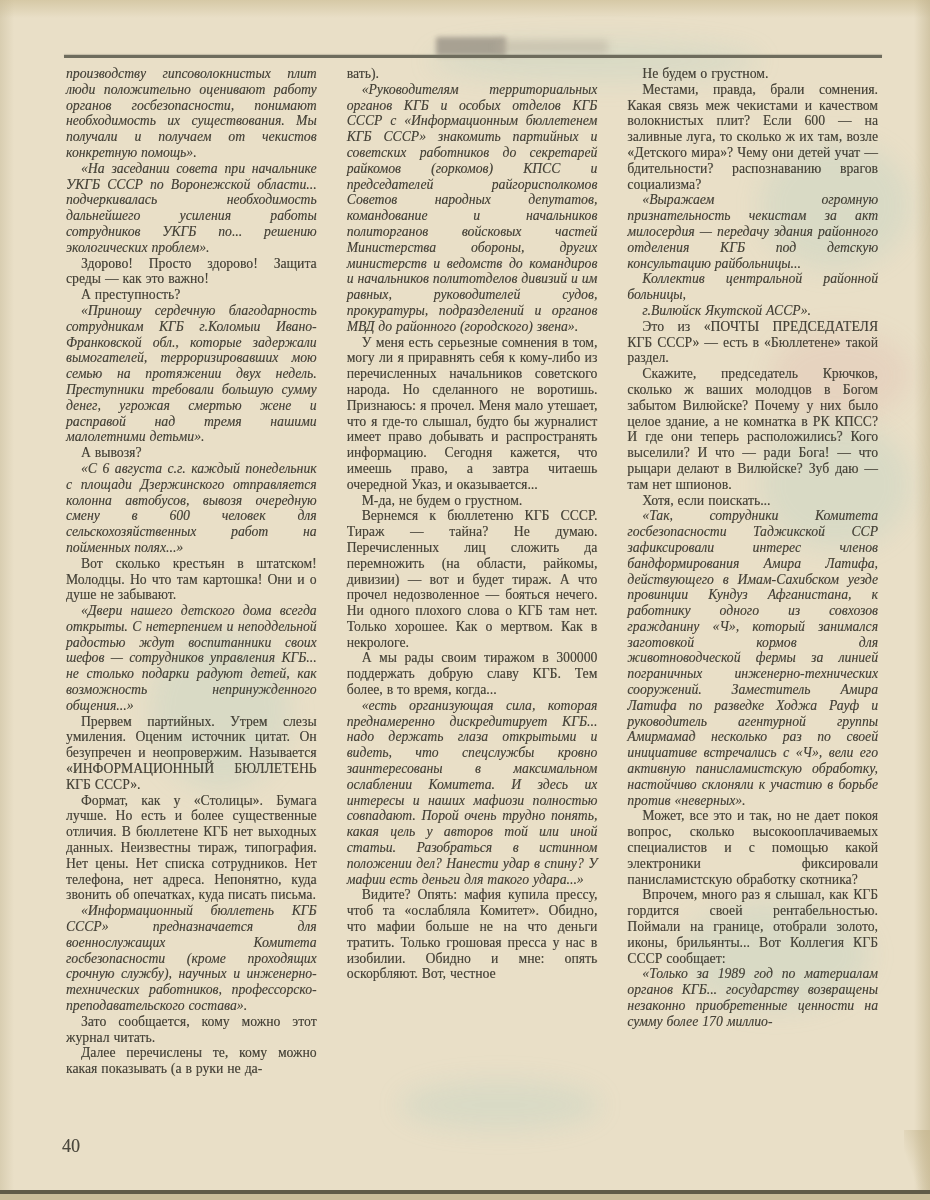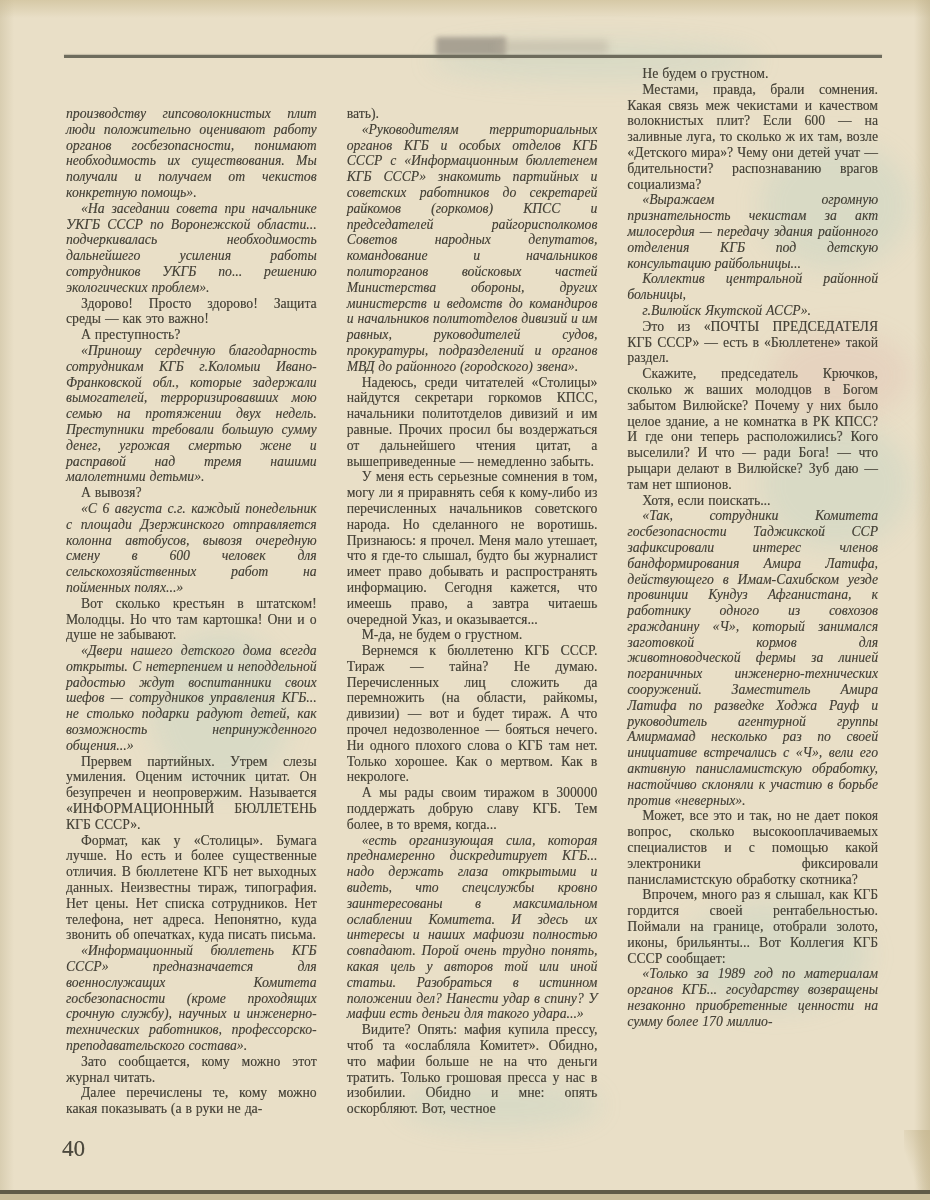--- a/index.html
+++ b/index.html
@@ -66,24 +66,24 @@
     font-size: 13.6px;
     line-height: 15.8px;
     text-align: justify;
     color: #454238;
     text-indent: 15px;
     letter-spacing: .05px;
     text-shadow: 0.3px 0.3px 0.3px rgba(72,66,54,.45);
     word-spacing: .5px;
   }
   p.para.it { font-style: italic; }
-  p.para.noind { text-indent: 0; margin-top: 40px; }
+  p.para.noind { text-indent: 0; }
   .page-number {
     position: absolute; left: 62px; top: 1136px;
-    font-size: 23px; color: #4b483d;
+    font-size: 18px; color: #4b483d;
     text-shadow: 0.3px 0.3px 0.4px rgba(72,66,54,.5);
   }
 </style>
 </head>
 <body>
 
 <div class="edge-top"></div>
 <div class="edge-left"></div>
 <div class="edge-right"></div>
 <div class="corner-br"></div>
@@ -115,21 +115,20 @@
       <p class="para it">«Двери нашего детского дома всегда открыты. С нетерпением и неподдельной радостью ждут воспитанники своих шефов — сотрудников управления КГБ... не столько подарки радуют детей, как возможность непринужденного общения...»</p>
       <p class="para">Прервем партийных. Утрем слезы умиления. Оценим источник цитат. Он безупречен и неопровержим. Называется «ИНФОРМАЦИОННЫЙ БЮЛЛЕТЕНЬ КГБ СССР».</p>
       <p class="para">Формат, как у «Столицы». Бумага лучше. Но есть и более существенные отличия. В бюллетене КГБ нет выходных данных. Неизвестны тираж, типография. Нет цены. Нет списка сотрудников. Нет телефона, нет адреса. Непонятно, куда звонить об опечатках, куда писать письма.</p>
       <p class="para it">«Информационный бюллетень КГБ СССР» предназначается для военнослужащих Комитета госбезопасности (кроме проходящих срочную службу), научных и инженерно-технических работников, профессорско-преподавательского состава».</p>
       <p class="para">Зато сообщается, кому можно этот журнал читать.</p>
       <p class="para">Далее перечислены те, кому можно какая показывать (а в руки не да-</p>
     </div>
   <div class="col">
       <p class="para noind">вать).</p>
       <p class="para it">«Руководителям территориальных органов КГБ и особых отделов КГБ СССР с «Информационным бюллетенем КГБ СССР» знакомить партийных и советских работников до секретарей райкомов (горкомов) КПСС и председателей райгорисполкомов Советов народных депутатов, командование и начальников политорганов войсковых частей Министерства обороны, других министерств и ведомств до командиров и начальников политотделов дивизий и им равных, руководителей судов, прокуратуры, подразделений и органов МВД до районного (городского) звена».</p>
-      <p class="para">Надеюсь, среди читателей «Столицы» найдутся секретари горкомов КПСС, начальники политотделов дивизий и им равные. Прочих просил бы воздержаться от дальнейшего чтения цитат, а вышеприведенные — немедленно забыть.</p>
       <p class="para">У меня есть серьезные сомнения в том, могу ли я приравнять себя к кому-либо из перечисленных начальников советского народа. Но сделанного не воротишь. Признаюсь: я прочел. Меня мало утешает, что я где-то слышал, будто бы журналист имеет право добывать и распространять информацию. Сегодня кажется, что имеешь право, а завтра читаешь очередной Указ, и оказывается...</p>
       <p class="para">М-да, не будем о грустном.</p>
       <p class="para">Вернемся к бюллетеню КГБ СССР. Тираж — тайна? Не думаю. Перечисленных лиц сложить да перемножить (на области, райкомы, дивизии) — вот и будет тираж. А что прочел недозволенное — бояться нечего. Ни одного плохого слова о КГБ там нет. Только хорошее. Как о мертвом. Как в некрологе.</p>
       <p class="para">А мы рады своим тиражом в 300000 поддержать добрую славу КГБ. Тем более, в то время, когда...</p>
       <p class="para it">«есть организующая сила, которая преднамеренно дискредитирует КГБ... надо держать глаза открытыми и видеть, что спецслужбы кровно заинтересованы в максимальном ослаблении Комитета. И здесь их интересы и наших мафиози полностью совпадают. Порой очень трудно понять, какая цель у авторов той или иной статьи. Разобраться в истинном положении дел? Нанести удар в спину? У мафии есть деньги для такого удара...»</p>
       <p class="para">Видите? Опять: мафия купила прессу, чтоб та «ослабляла Комитет». Обидно, что мафии больше не на что деньги тратить. Только грошовая пресса у нас в изобилии. Обидно и мне: опять оскорбляют. Вот, честное</p>
     </div>
   <div class="col">
       <p class="para">Не будем о грустном.</p>
       <p class="para">Местами, правда, брали сомнения. Какая связь меж чекистами и качеством волокнистых плит? Если 600 — на заливные луга, то сколько ж их там, возле «Детского мира»? Чему они детей учат — бдительности? распознаванию врагов социализма?</p>

